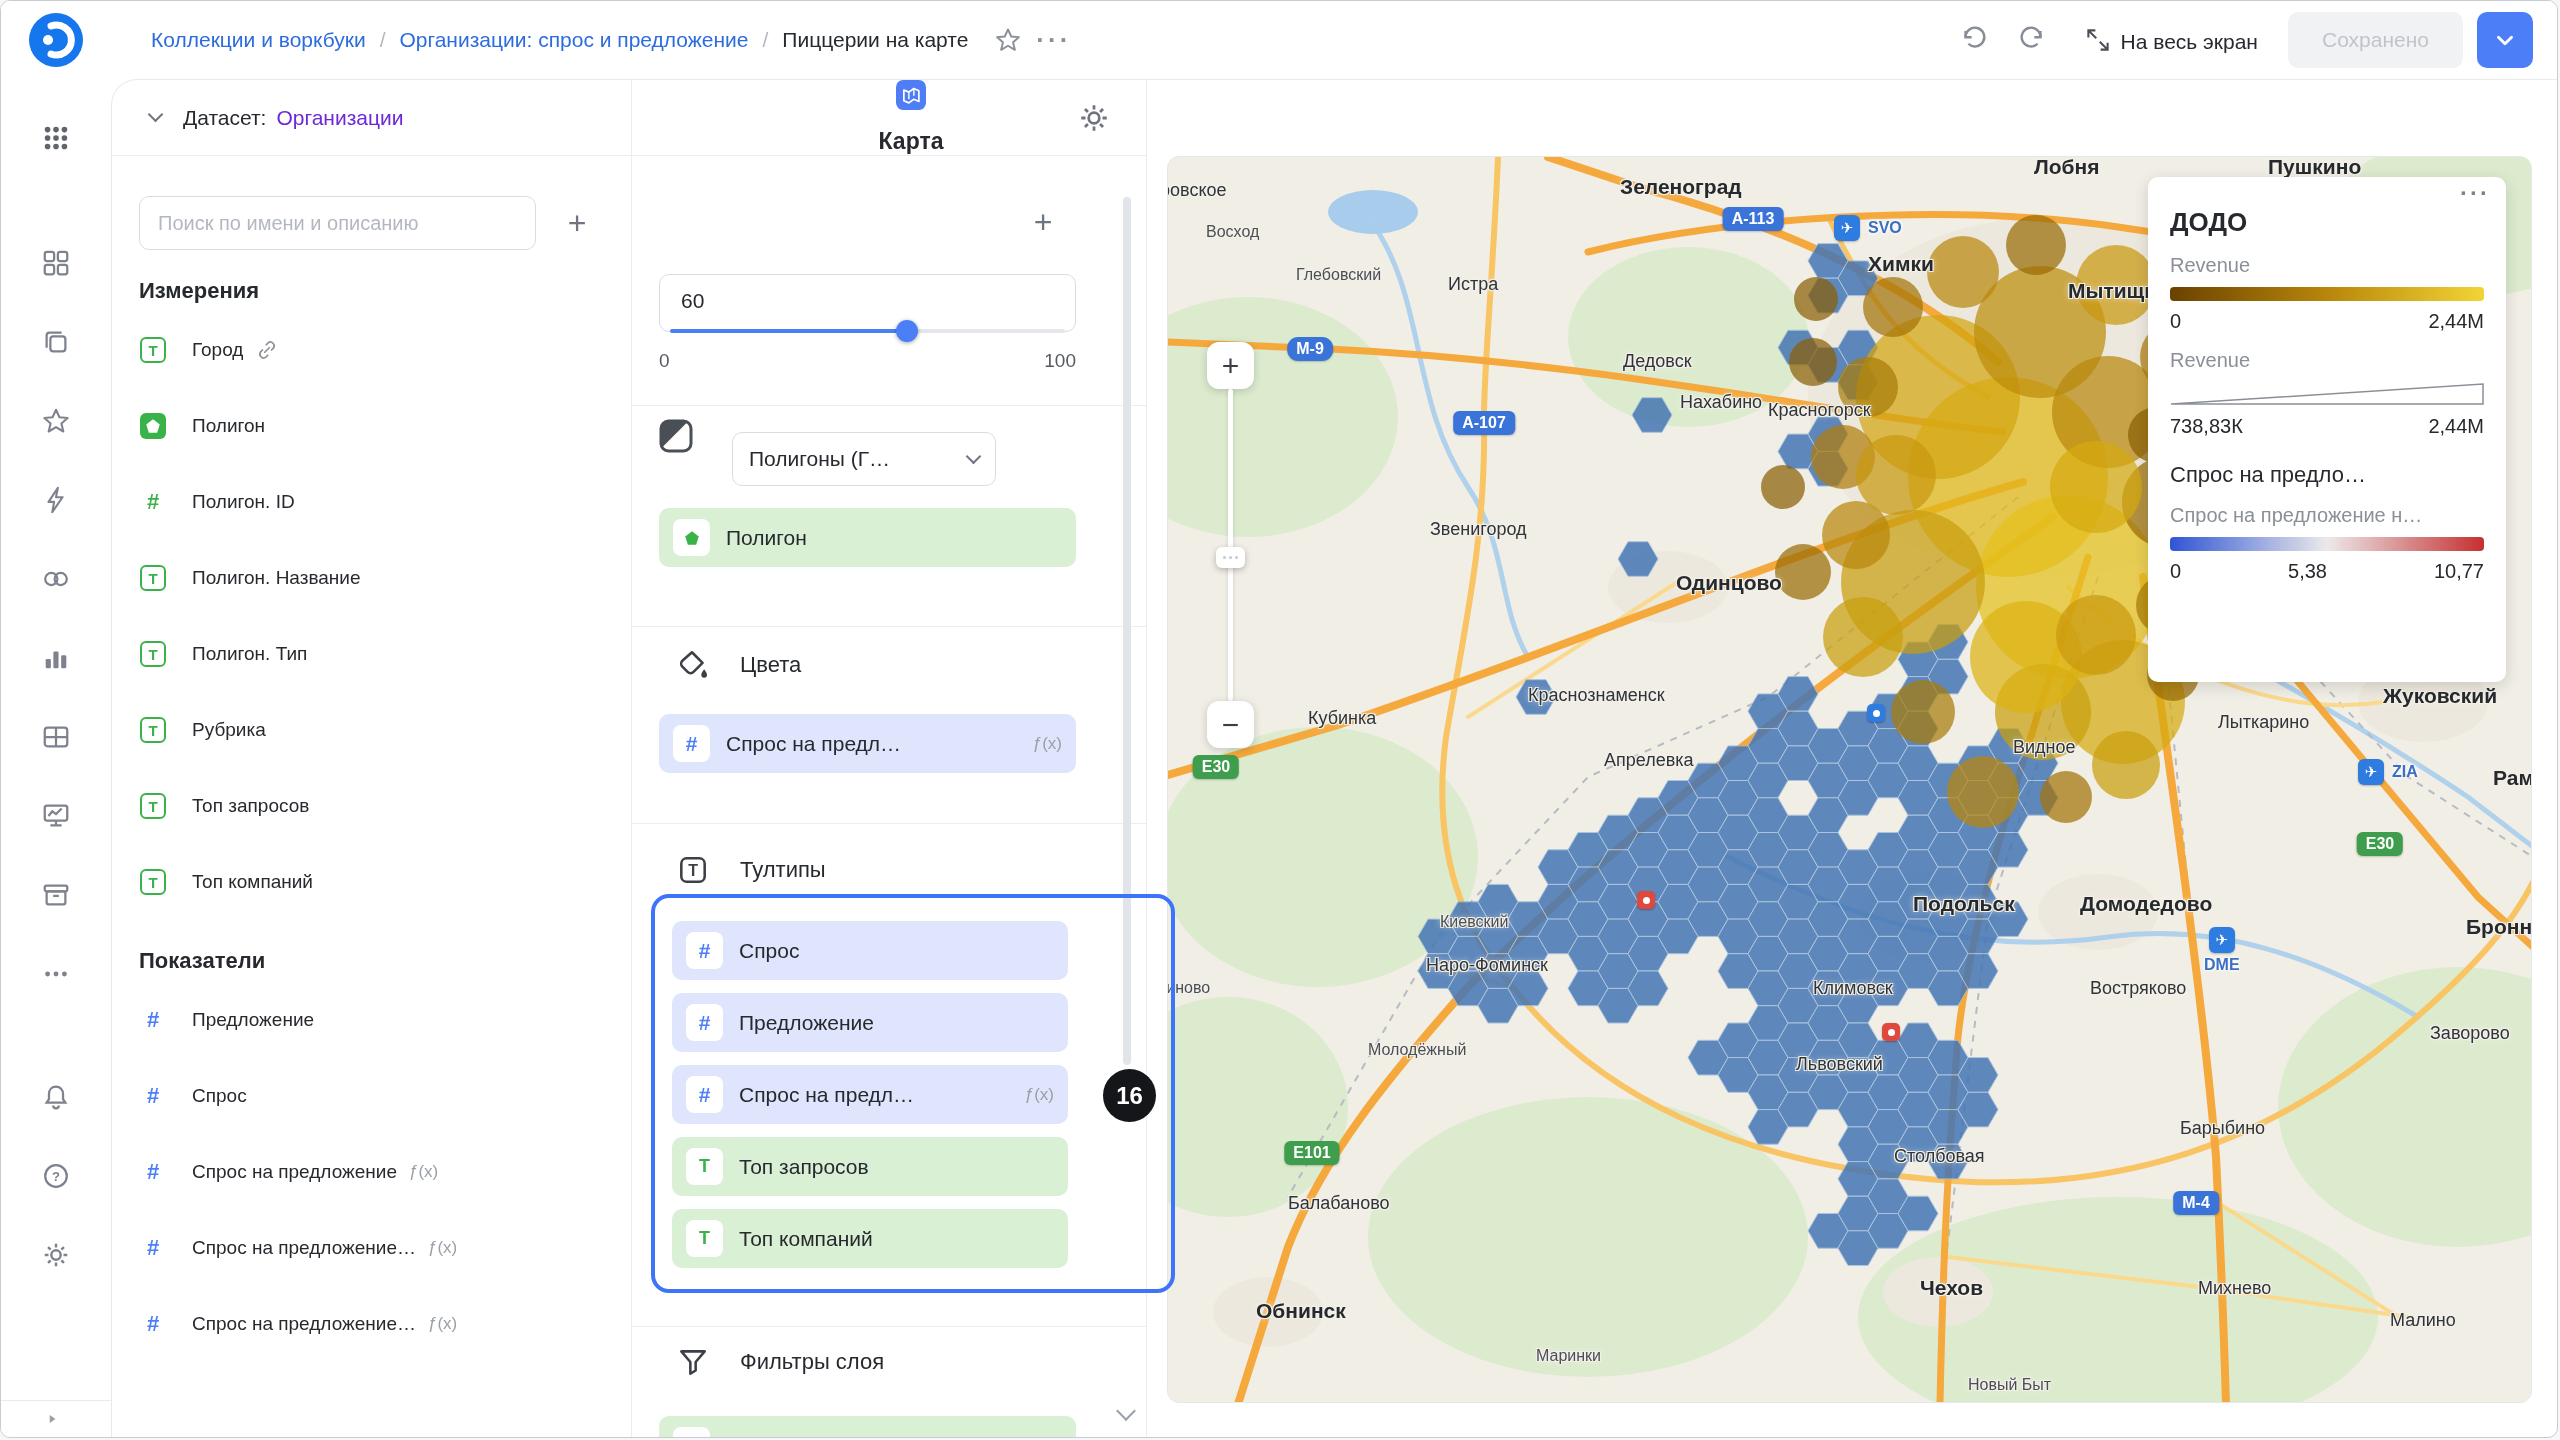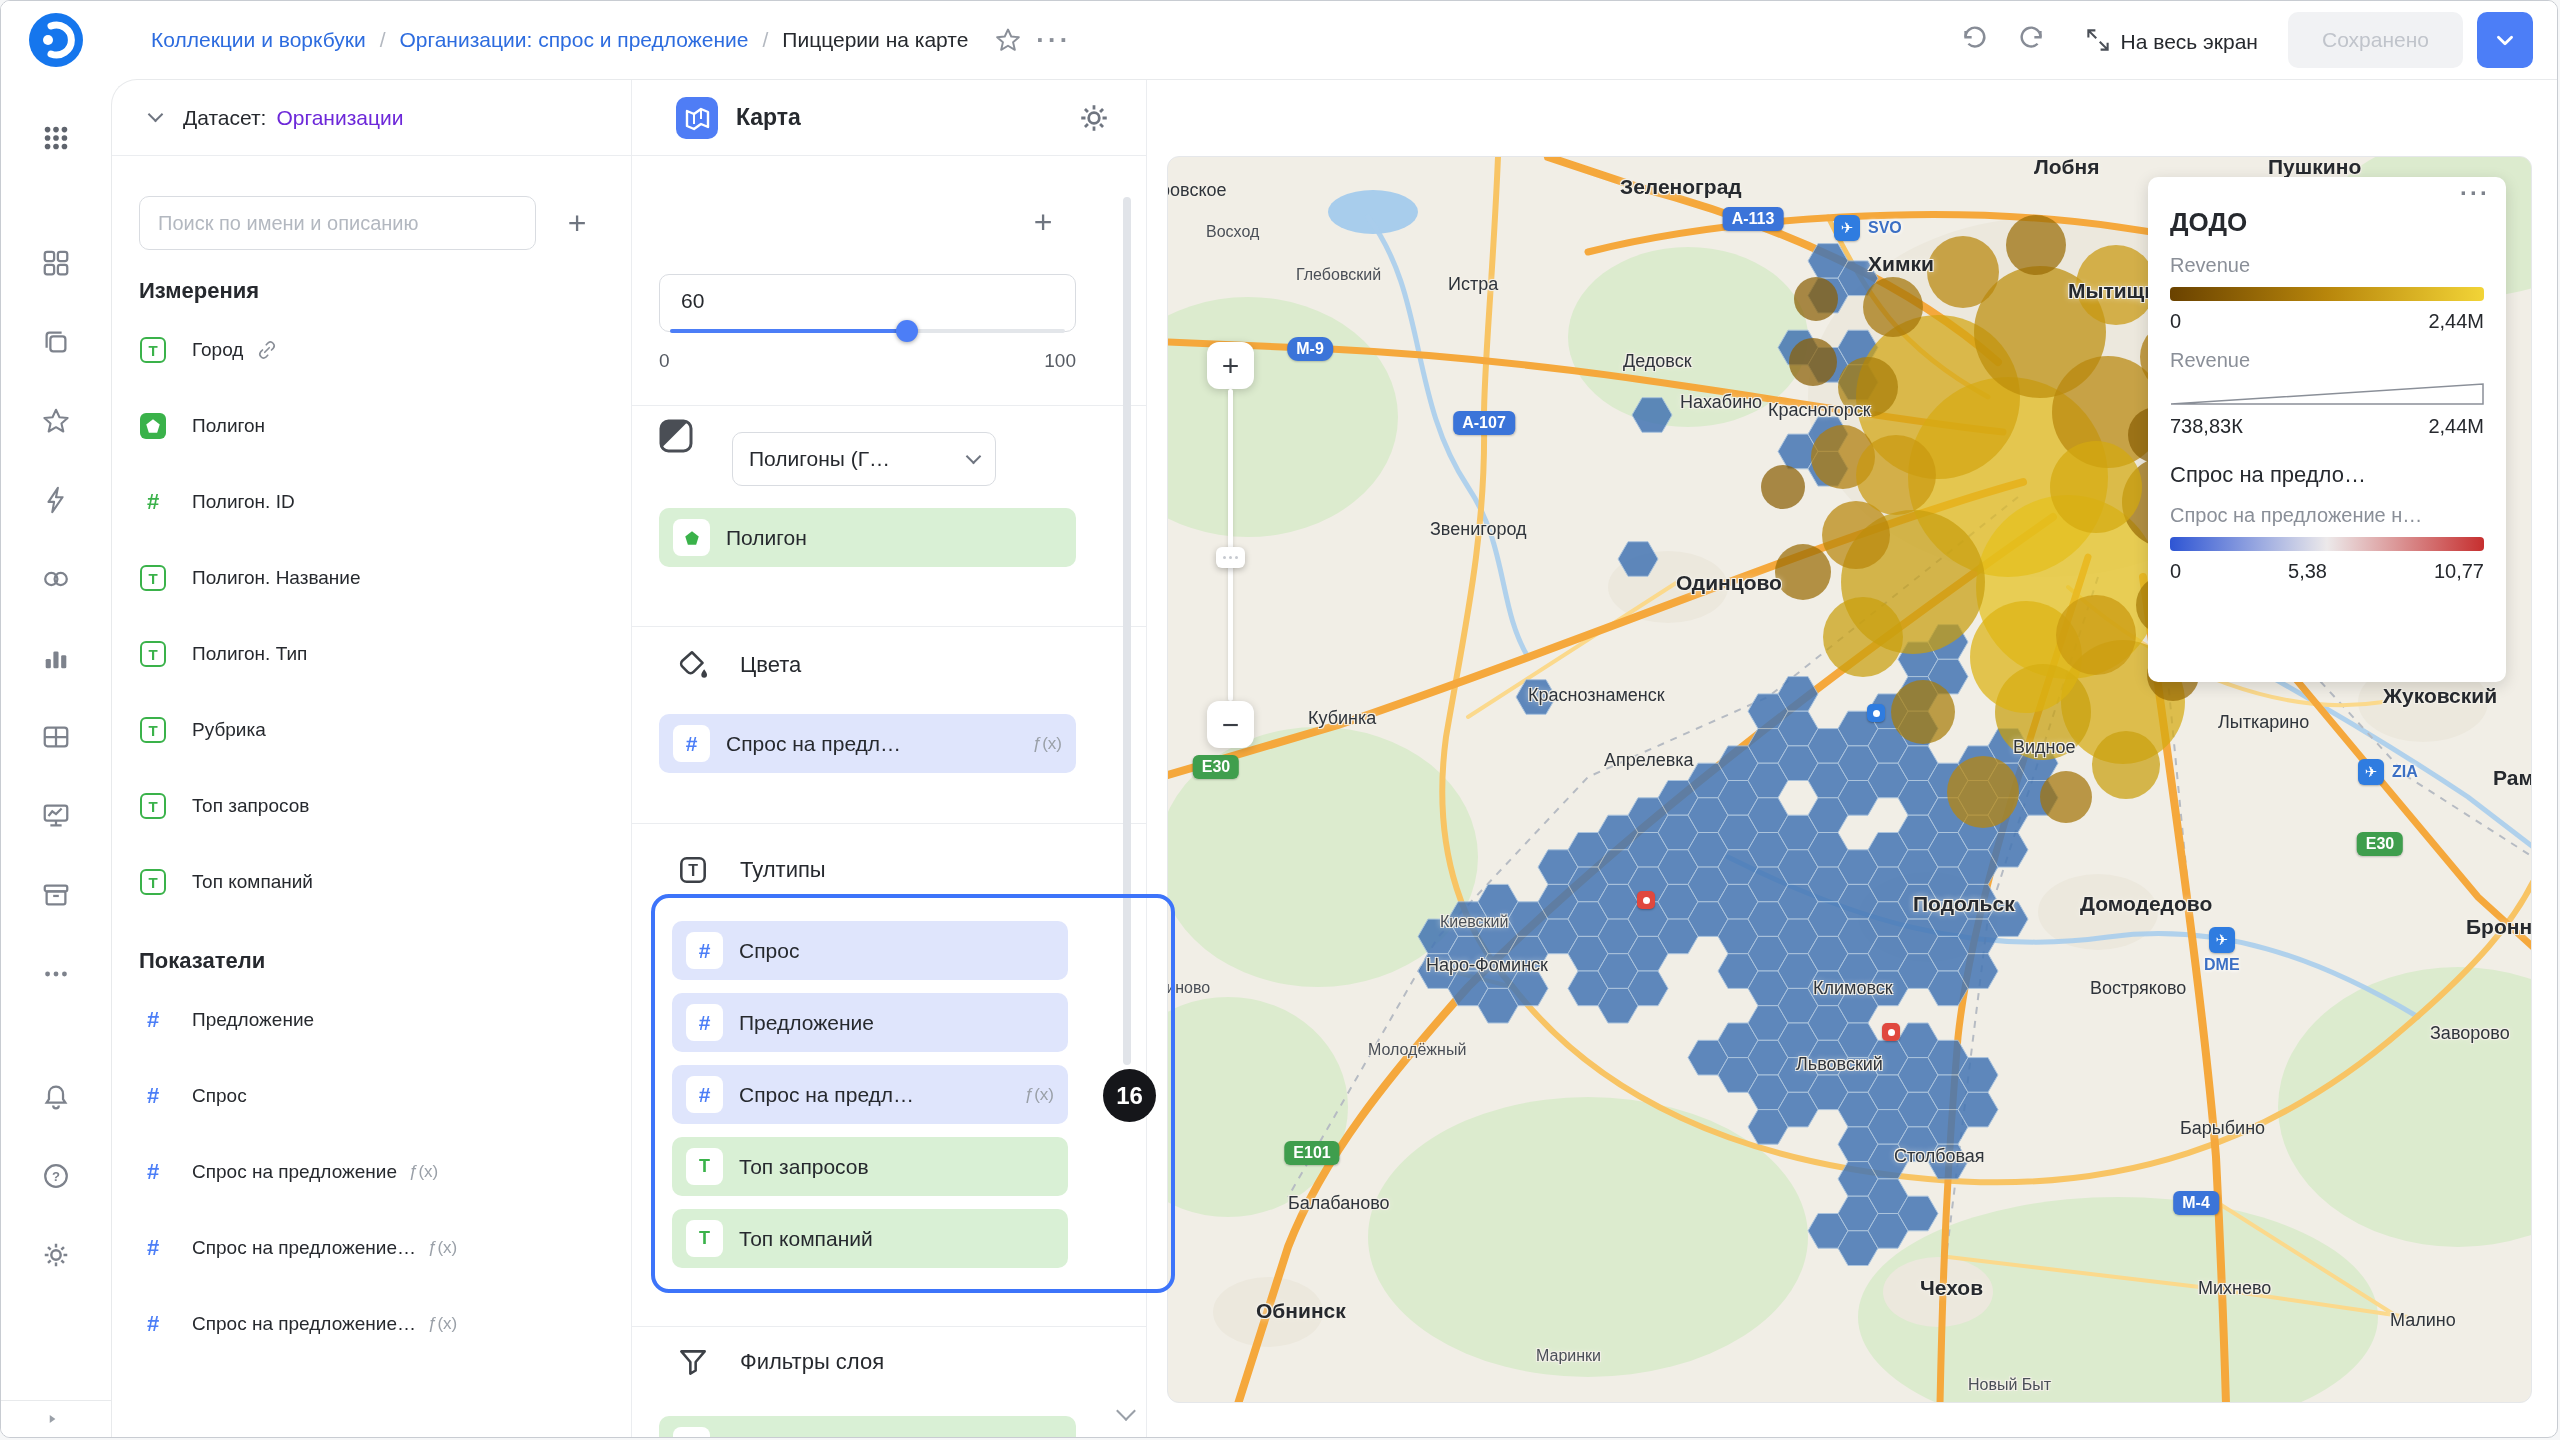--- a/index.html
+++ b/index.html
@@ -45,21 +45,21 @@
   .flabel{font-size:19px;}
   .ficon{width:26px;height:26px;border-radius:6px;display:flex;align-items:center;justify-content:center;margin-right:26px;flex:none;}
   .ficon.tstr{border:2px solid #3ab24a;color:#3ab24a;font-weight:700;font-size:15px;}
   .ficon.geo{background:#3ab24a;}
   .fhash{width:26px;text-align:center;font-size:22px;font-weight:700;margin-right:26px;flex:none;}
   .green{color:#3ab24a;}.blue{color:#4c7ef7;}
   .fx{color:#9aa0a8;font-size:17px;margin-left:12px;white-space:nowrap;}
   .linkicon{margin-left:12px;color:#8a8f98;}
   
   .chart-panel{position:absolute;left:631px;top:79px;width:514px;bottom:0;overflow:hidden;background:#fff;z-index:15;}
-  .cp-head{position:absolute;left:0;top:0;width:100%;height:76px;border-bottom:1px solid #ebedf0;display:flex;align-items:center;padding-left:44px;gap:18px;}
+  .cp-head{position:absolute;left:0;top:0;width:100%;height:76px;border-bottom:1px solid #ebedf0;display:flex;align-items:center;padding-left:44px;gap:18px;flex-direction:column;}
   .cp-title{font-size:23px;font-weight:700;}
   .cp-gear{position:absolute;right:35px;top:21px;color:#6f7580;}
   .select{border:1px solid #d9dce1;border-radius:10px;display:flex;align-items:center;font-size:21px;padding:0 16px;background:#fff;cursor:pointer;}
   .select .chev{margin-left:auto;}
   .abs{position:absolute;}
   .hdiv{position:absolute;left:0;width:100%;height:1px;background:#ebedf0;}
   .slider-box{border:1px solid #d9dce1;border-radius:10px;position:absolute;}
   .slider-val{position:absolute;left:21px;top:14px;font-size:21px;}
   .slider-track{position:absolute;left:10px;right:10px;bottom:-2px;height:4px;background:#e3e6ea;border-radius:2px;}
   .slider-fill{height:100%;background:#4c7ef7;border-radius:2px;}

